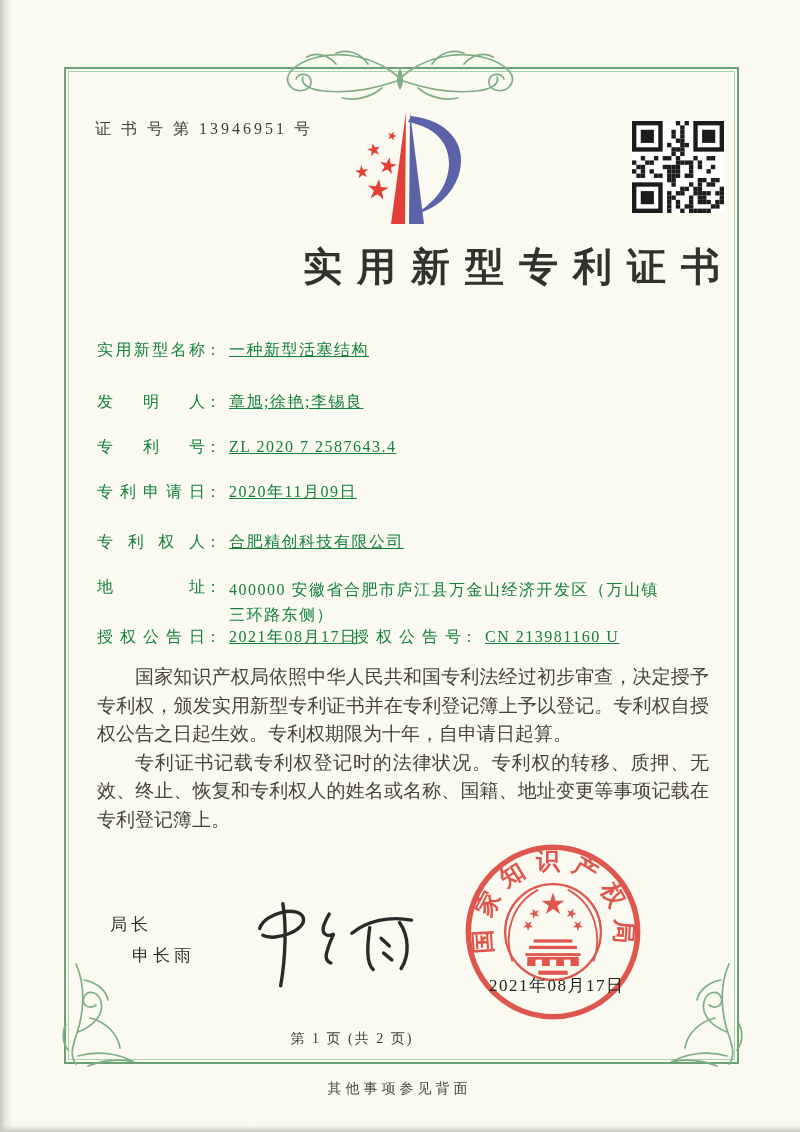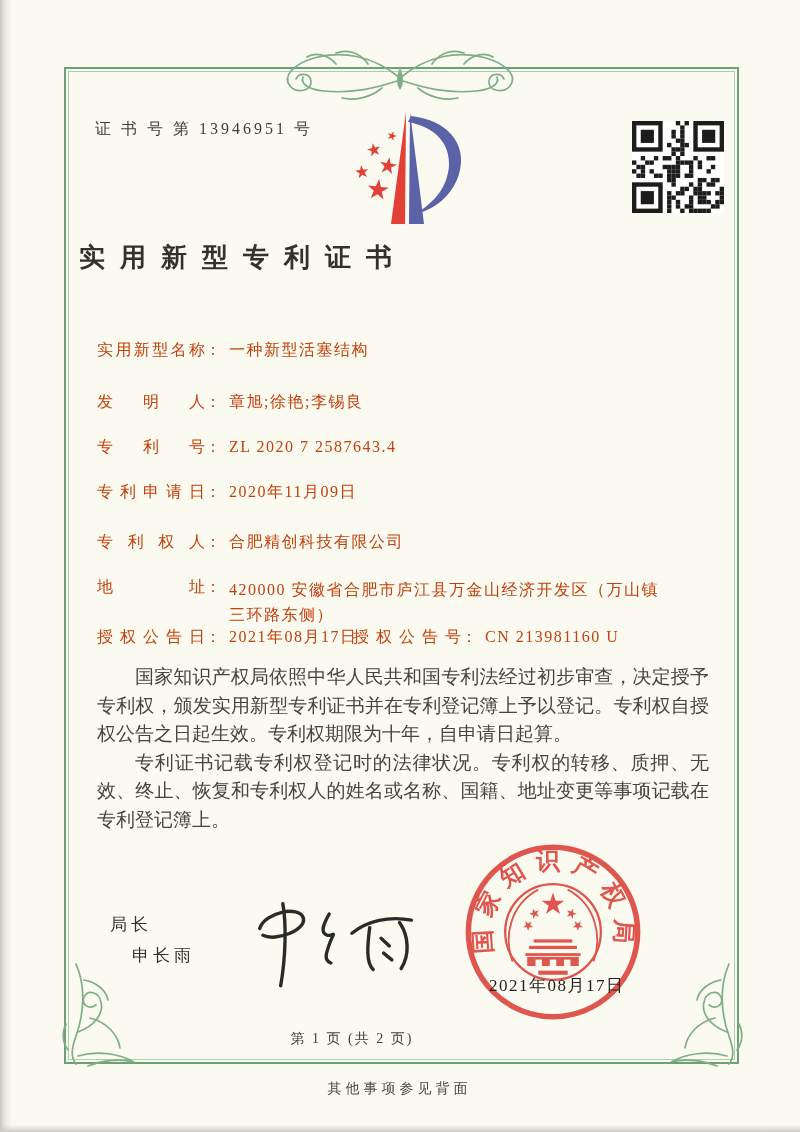--- a/index.html
+++ b/index.html
@@ -21,24 +21,24 @@
   .orn{position:absolute;z-index:3;}
   .orn-top{left:270px;top:40px;}
   .orn-bl{left:54px;top:958px;}
   .orn-br{left:636px;top:958px;transform:scaleX(-1);}
 
   .cert-no{position:absolute;left:95px;top:119px;font-size:16px;letter-spacing:3px;color:#403f38;}
 
   .logo{position:absolute;left:336px;top:100px;}
   .qr{position:absolute;left:632px;top:121px;}
 
-  .title{position:absolute;left:64px;top:240px;width:671px;text-align:left;
-    font-size:26px;font-weight:600;letter-spacing:15px;text-indent:15px;color:#32312b;}
-
-  .field{position:absolute;left:97px;font-size:16px;white-space:nowrap;color:#c2410c;}
+  .title{position:absolute;left:64px;top:240px;width:671px;text-align:right;
+    font-size:39px;font-weight:600;letter-spacing:15px;text-indent:15px;color:#32312b;}
+
+  .field{position:absolute;left:97px;font-size:16px;white-space:nowrap;color:#15803d;text-decoration:underline;}
   .flabel{display:inline-block;width:108px;text-align:justify;text-align-last:justify;}
   .colon{display:inline-block;margin-right:8px;}
   .fvalue{letter-spacing:1.5px;}
   .fvalue.wrap{display:inline-block;width:436px;vertical-align:top;
     white-space:normal;line-height:25px;}
   .f0{top:340px}.f1{top:392px}.f2{top:437px}.f3{top:482px}.f4{top:532px}.f5{top:577px}
   .fg1{top:627px}.fg2{top:627px;left:353px}
 
   .paras{position:absolute;left:97px;top:663px;width:612px;
     font-size:19px;line-height:28.5px;color:#46443c;text-align:justify;}
@@ -269,21 +269,21 @@
   <div class="field f2">
     <span class="flabel">专利号</span><span class="colon">：</span><span class="fvalue">ZL 2020 7 2587643.4</span>
   </div>
   <div class="field f3">
     <span class="flabel">专利申请日</span><span class="colon">：</span><span class="fvalue">2020年11月09日</span>
   </div>
   <div class="field f4">
     <span class="flabel">专利权人</span><span class="colon">：</span><span class="fvalue">合肥精创科技有限公司</span>
   </div>
   <div class="field f5">
-    <span class="flabel">地址</span><span class="colon">：</span><span class="fvalue wrap">420000 安徽省合肥市庐江县万金山经济开发区（万山镇三环路东侧）</span>
+    <span class="flabel">地址</span><span class="colon">：</span><span class="fvalue wrap">400000 安徽省合肥市庐江县万金山经济开发区（万山镇三环路东侧）</span>
   </div>
   <div class="field fg1">
     <span class="flabel">授权公告日</span><span class="colon">：</span><span class="fvalue">2021年08月17日</span>
   </div>
   <div class="field fg2">
     <span class="flabel">授权公告号</span><span class="colon">：</span><span class="fvalue">CN 213981160 U</span>
   </div>
 
   <div class="paras">
     <p>国家知识产权局依照中华人民共和国专利法经过初步审查，决定授予专利权，颁发实用新型专利证书并在专利登记簿上予以登记。专利权自授权公告之日起生效。专利权期限为十年，自申请日起算。</p>

